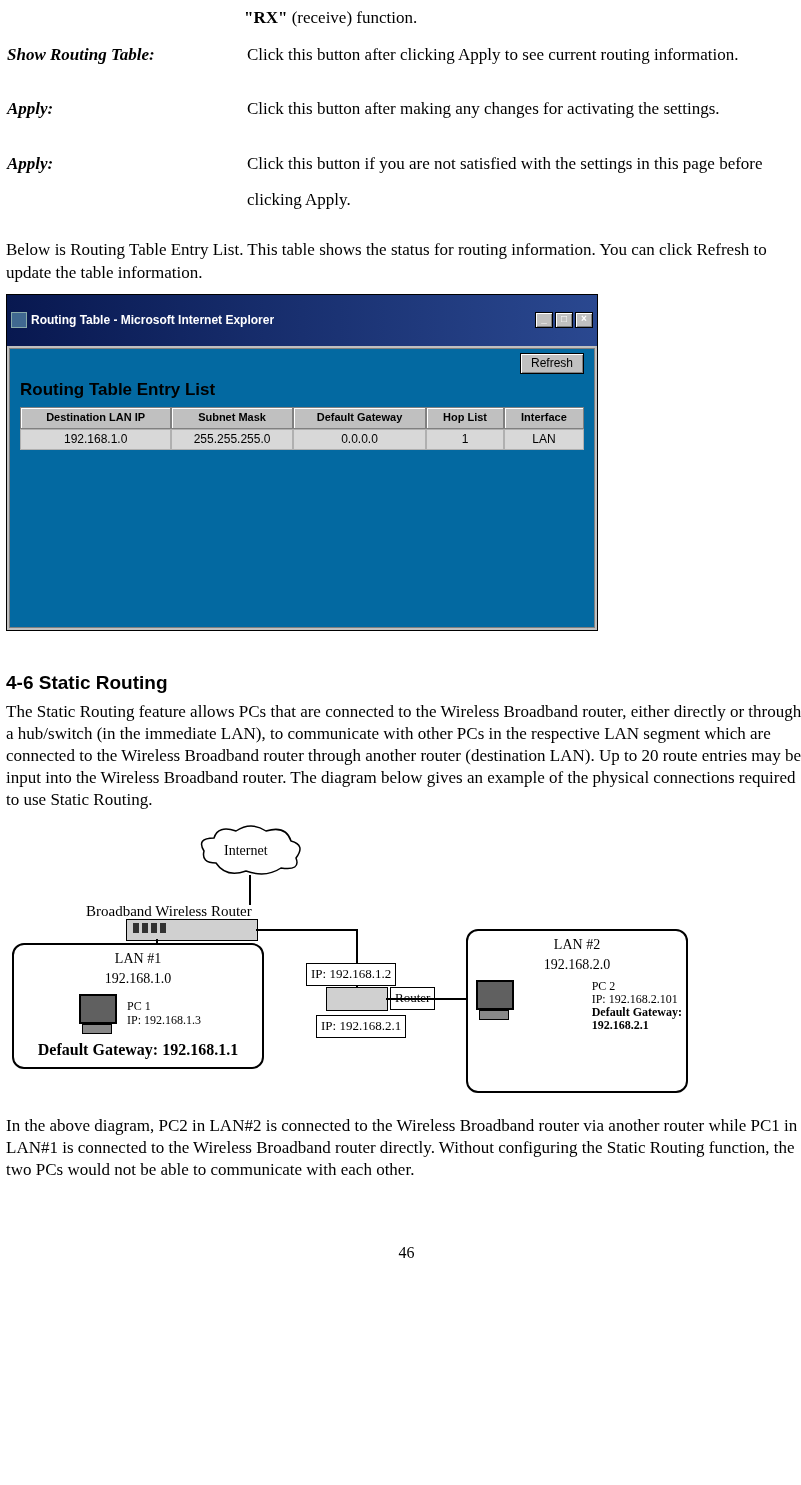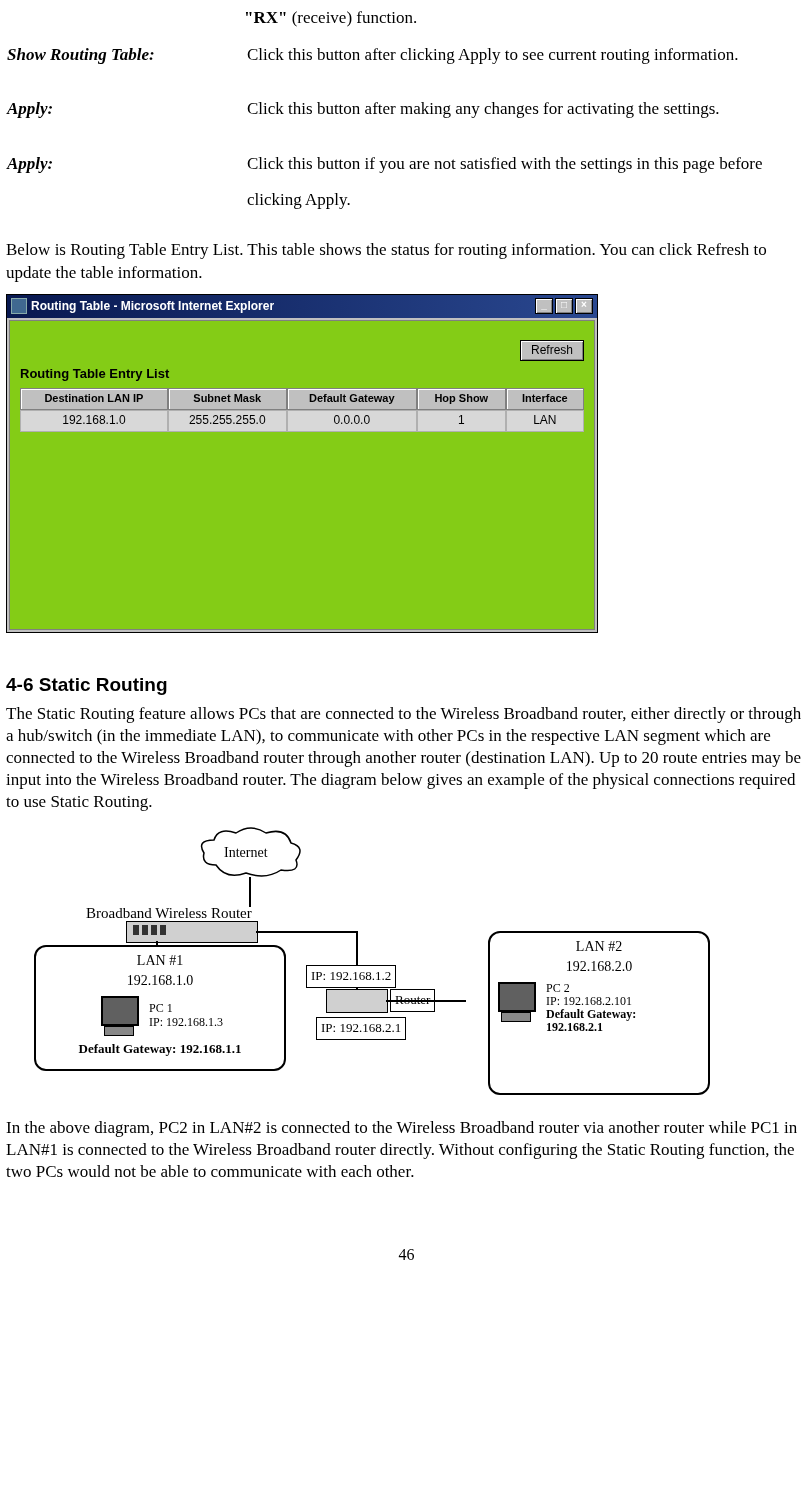--- a/index.html
+++ b/index.html
@@ -52,53 +52,53 @@
     background: #c0c0c0;
     font-family: "MS Sans Serif", Arial, sans-serif;
     font-size: 12px;
     margin-top: 10px;
     margin-bottom: 10px;
   }
   .titlebar {
     background: linear-gradient(to right, #081850, #2a4890);
     color: #fff;
     font-weight: bold;
-    padding: 3px 4px;
+    padding: 17px 4px;
     display: flex;
     align-items: center;
   }
   .titlebar .tb-icon { width: 14px; height:14px; background:#406890; margin-right:4px; border:1px solid #8aa; }
   .titlebar .spacer { flex:1; }
   .win-btns { display:flex; gap:2px; }
   .win-btn {
     width:16px; height:14px; background:#c0c0c0;
     border:1px solid #000; box-shadow: inset 1px 1px 0 #fff, inset -1px -1px 0 #808080;
     font-size:10px; line-height:12px; text-align:center; font-family:Arial; font-weight:bold;
   }
   .content-area {
-    background:#84cc16;
+    background:#0369a1;
     margin:2px;
     border:1px solid #808080;
     height:270px;
-    padding:19px 10px;
+    padding:4px 10px;
     position:relative;
   }
   .refresh-row { text-align:right; margin-bottom:4px; }
   .btn3d {
     display:inline-block;
     background:#c0c0c0;
     border:1px solid #000;
     box-shadow: inset 1px 1px 0 #fff, inset -1px -1px 0 #808080;
     padding:1px 10px;
     font-size:12px;
     font-family:"MS Sans Serif",Arial,sans-serif;
   }
   .list-title {
     font-weight:bold;
-    font-size:13px;
+    font-size:17px;
     margin-bottom:4px;
   }
   .rt-table {
     width:100%;
     border-collapse: separate;
     border-spacing:0;
   }
   .rt-table th {
     background:#c0c0c0;
     border:1px solid #808080;
@@ -124,21 +124,20 @@
     font-family: "Times New Roman", serif;
     font-size:14px;
   }
   .dbox {
     position:absolute;
     border:2px solid #000;
     border-radius:12px;
     background:#fff;
     text-align:center;
     padding:4px;
-    margin-left:22px;
   }
   .dlabel {
     position:absolute;
     background:#fff;
     border:1px solid #000;
     padding:1px 4px;
     font-size:13px;
   }
   .cloud {
     position:absolute;
@@ -201,21 +200,21 @@
     <div class="refresh-row">
       <span class="btn3d">Refresh</span>
     </div>
     <div class="list-title">Routing Table Entry List</div>
     <table class="rt-table">
       <tbody>
           <tr>
         <th>Destination LAN IP</th>
         <th>Subnet Mask</th>
         <th>Default Gateway</th>
-        <th>Hop Show</th>
+        <th>Hop List</th>
         <th>Interface</th>
       </tr>
       <tr>
         <td>192.168.1.0</td>
         <td>255.255.255.0</td>
         <td>0.0.0.0</td>
         <td>1</td>
         <td>LAN</td>
       </tr>
     </tbody>
@@ -259,35 +258,35 @@
     <div style="display:flex; align-items:center; justify-content:center; gap:8px; margin-top:4px;">
       <span class="pc-icon">
           <span class="mon"></span>
           <span class="base"></span>
         </span>
       <span class="small-txt" style="text-align:left;">
         <span>PC 1</span><br>
         <span>IP: 192.168.1.3</span>
       </span>
     </div>
-    <div style="font-weight:bold; font-size:13px; margin-top:4px;">Default Gateway: 192.168.1.1</div>
+    <div style="font-weight:bold; font-size:16px; margin-top:4px;">Default Gateway: 192.168.1.1</div>
   </div>
 
   <div class="dlabel" style="left:300px; top:140px;">IP: 192.168.1.2</div>
 
   <div class="mini-router" style="left:320px; top:164px;"></div>
   <div class="dlabel" style="left:384px; top:164px; border:1px solid #000;">Router</div>
   <div class="dlabel" style="left:310px; top:192px;">IP: 192.168.2.1</div>
 
   <div class="line" style="left:380px; top:175px; width:80px; height:2px;"></div>
 
   <div class="dbox" style="left:460px; top:106px; width:210px; height:152px;">
     <div>LAN #2</div>
     <div>192.168.2.0</div>
-    <div style="display:flex; align-items:flex-start; justify-content:flex-start; gap:8px; margin-top:4px;">
+    <div style="display:flex; align-items:flex-start; justify-content:space-between; gap:8px; margin-top:4px;">
       <span class="pc-icon">
           <span class="mon"></span>
           <span class="base"></span>
         </span>
       <span class="small-txt" style="text-align:left;">
         <span>PC 2</span><br>
         <span>IP: 192.168.2.101</span><br>
         <b>Default Gateway:</b><br>
         <b>192.168.2.1</b>
       </span>

